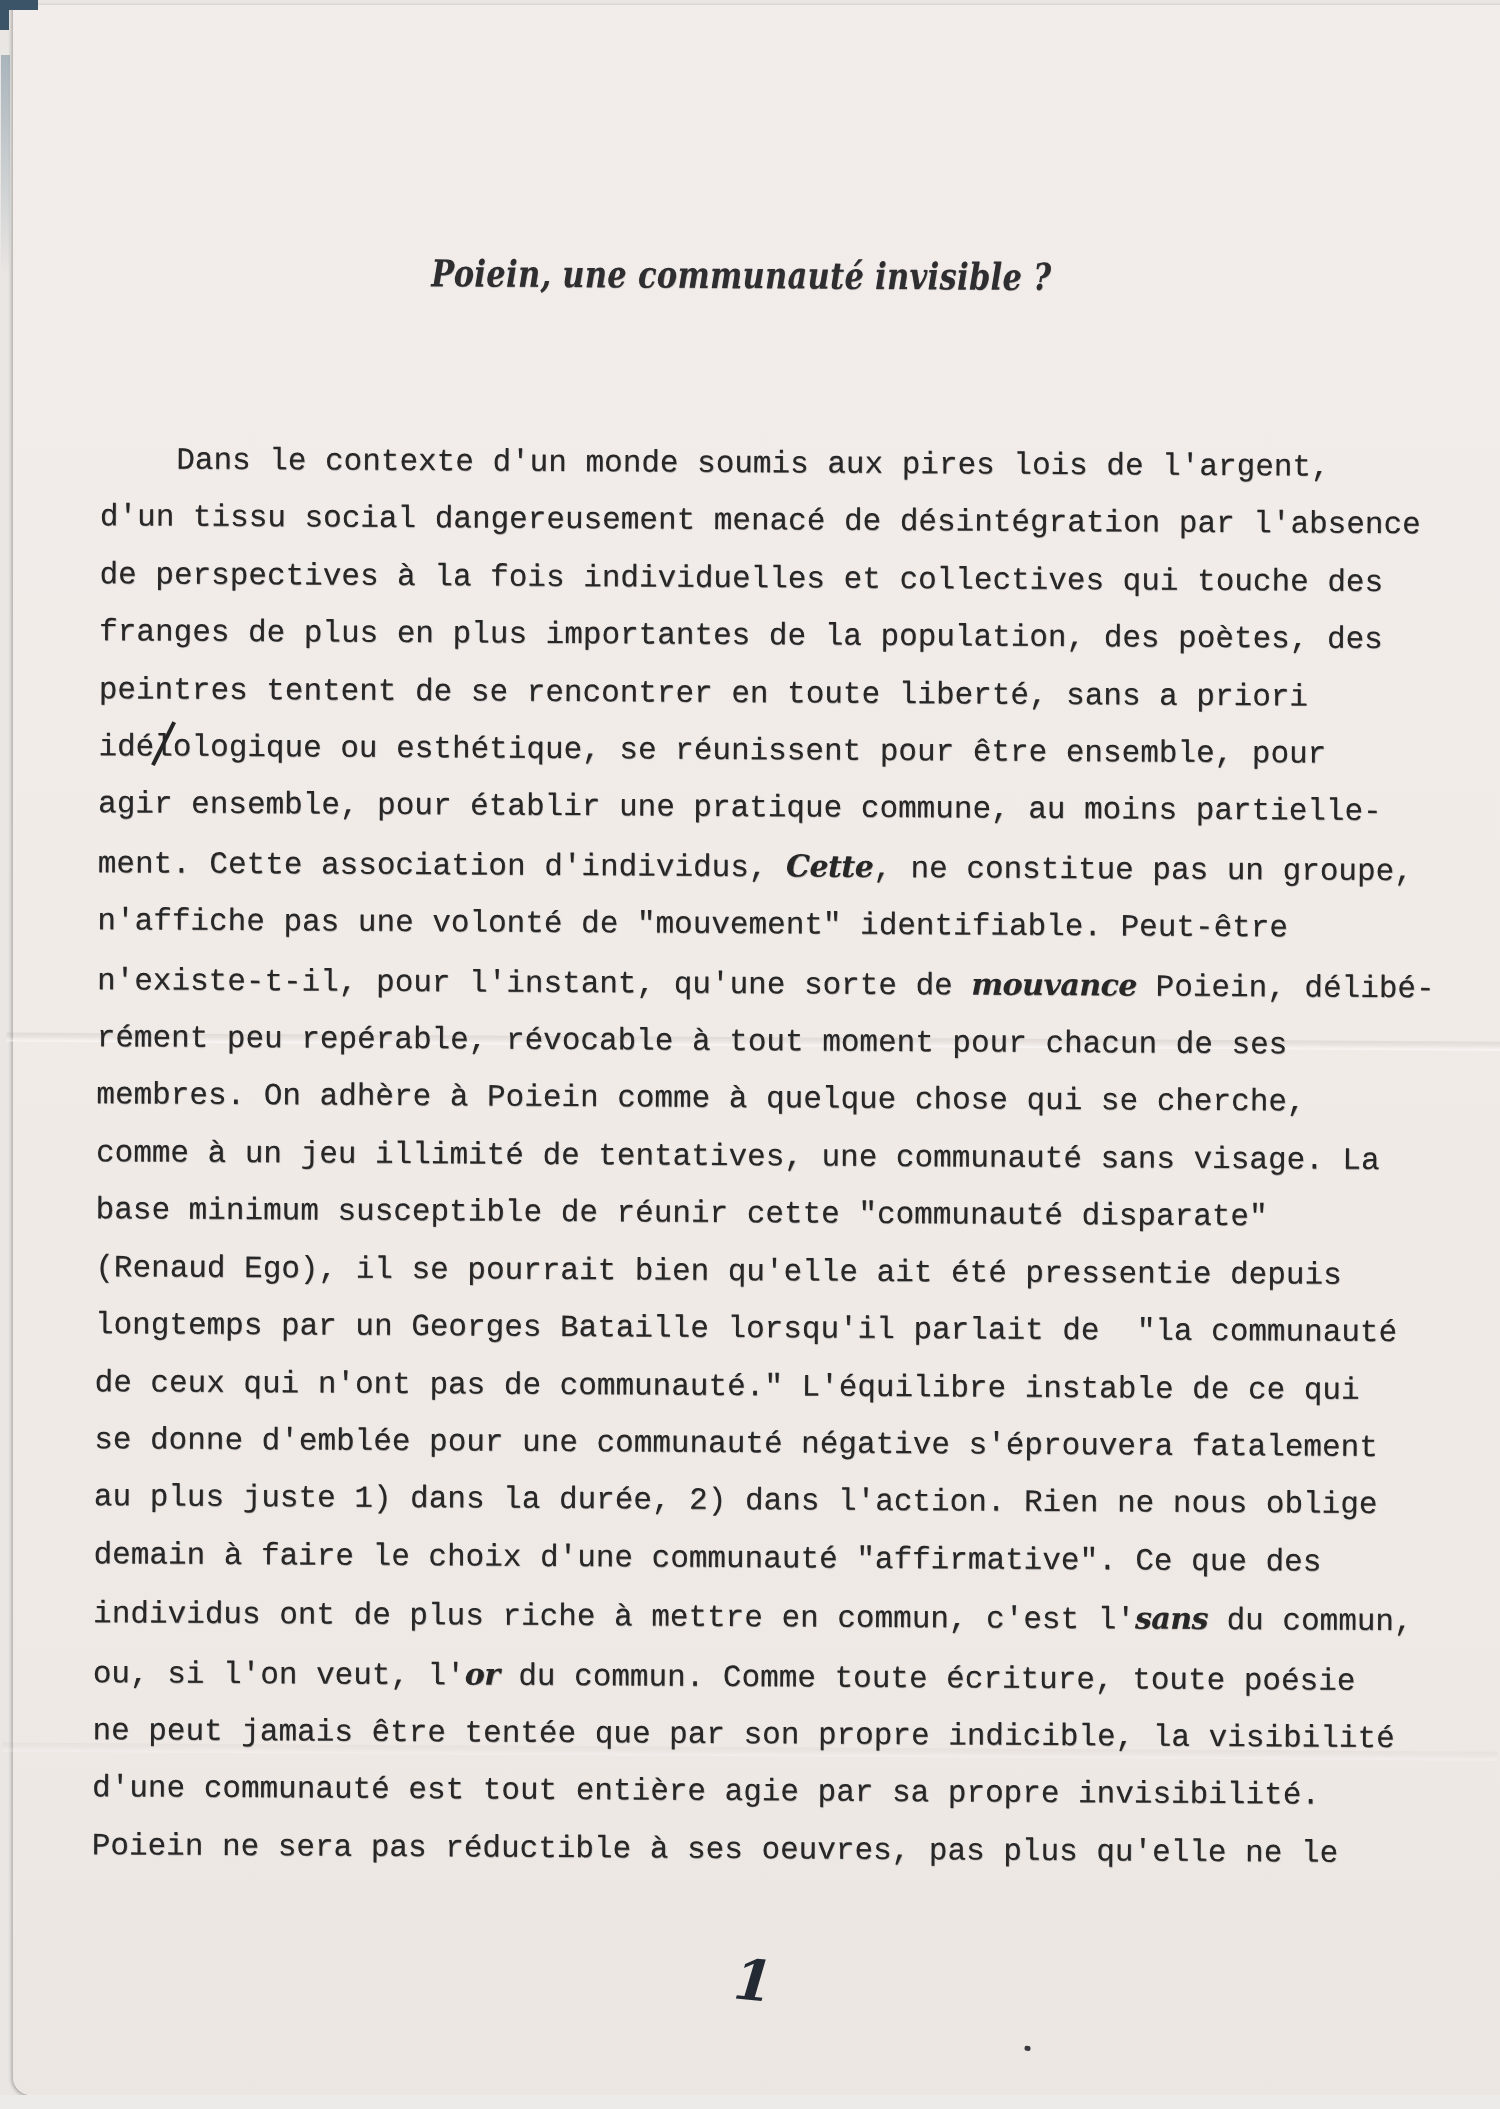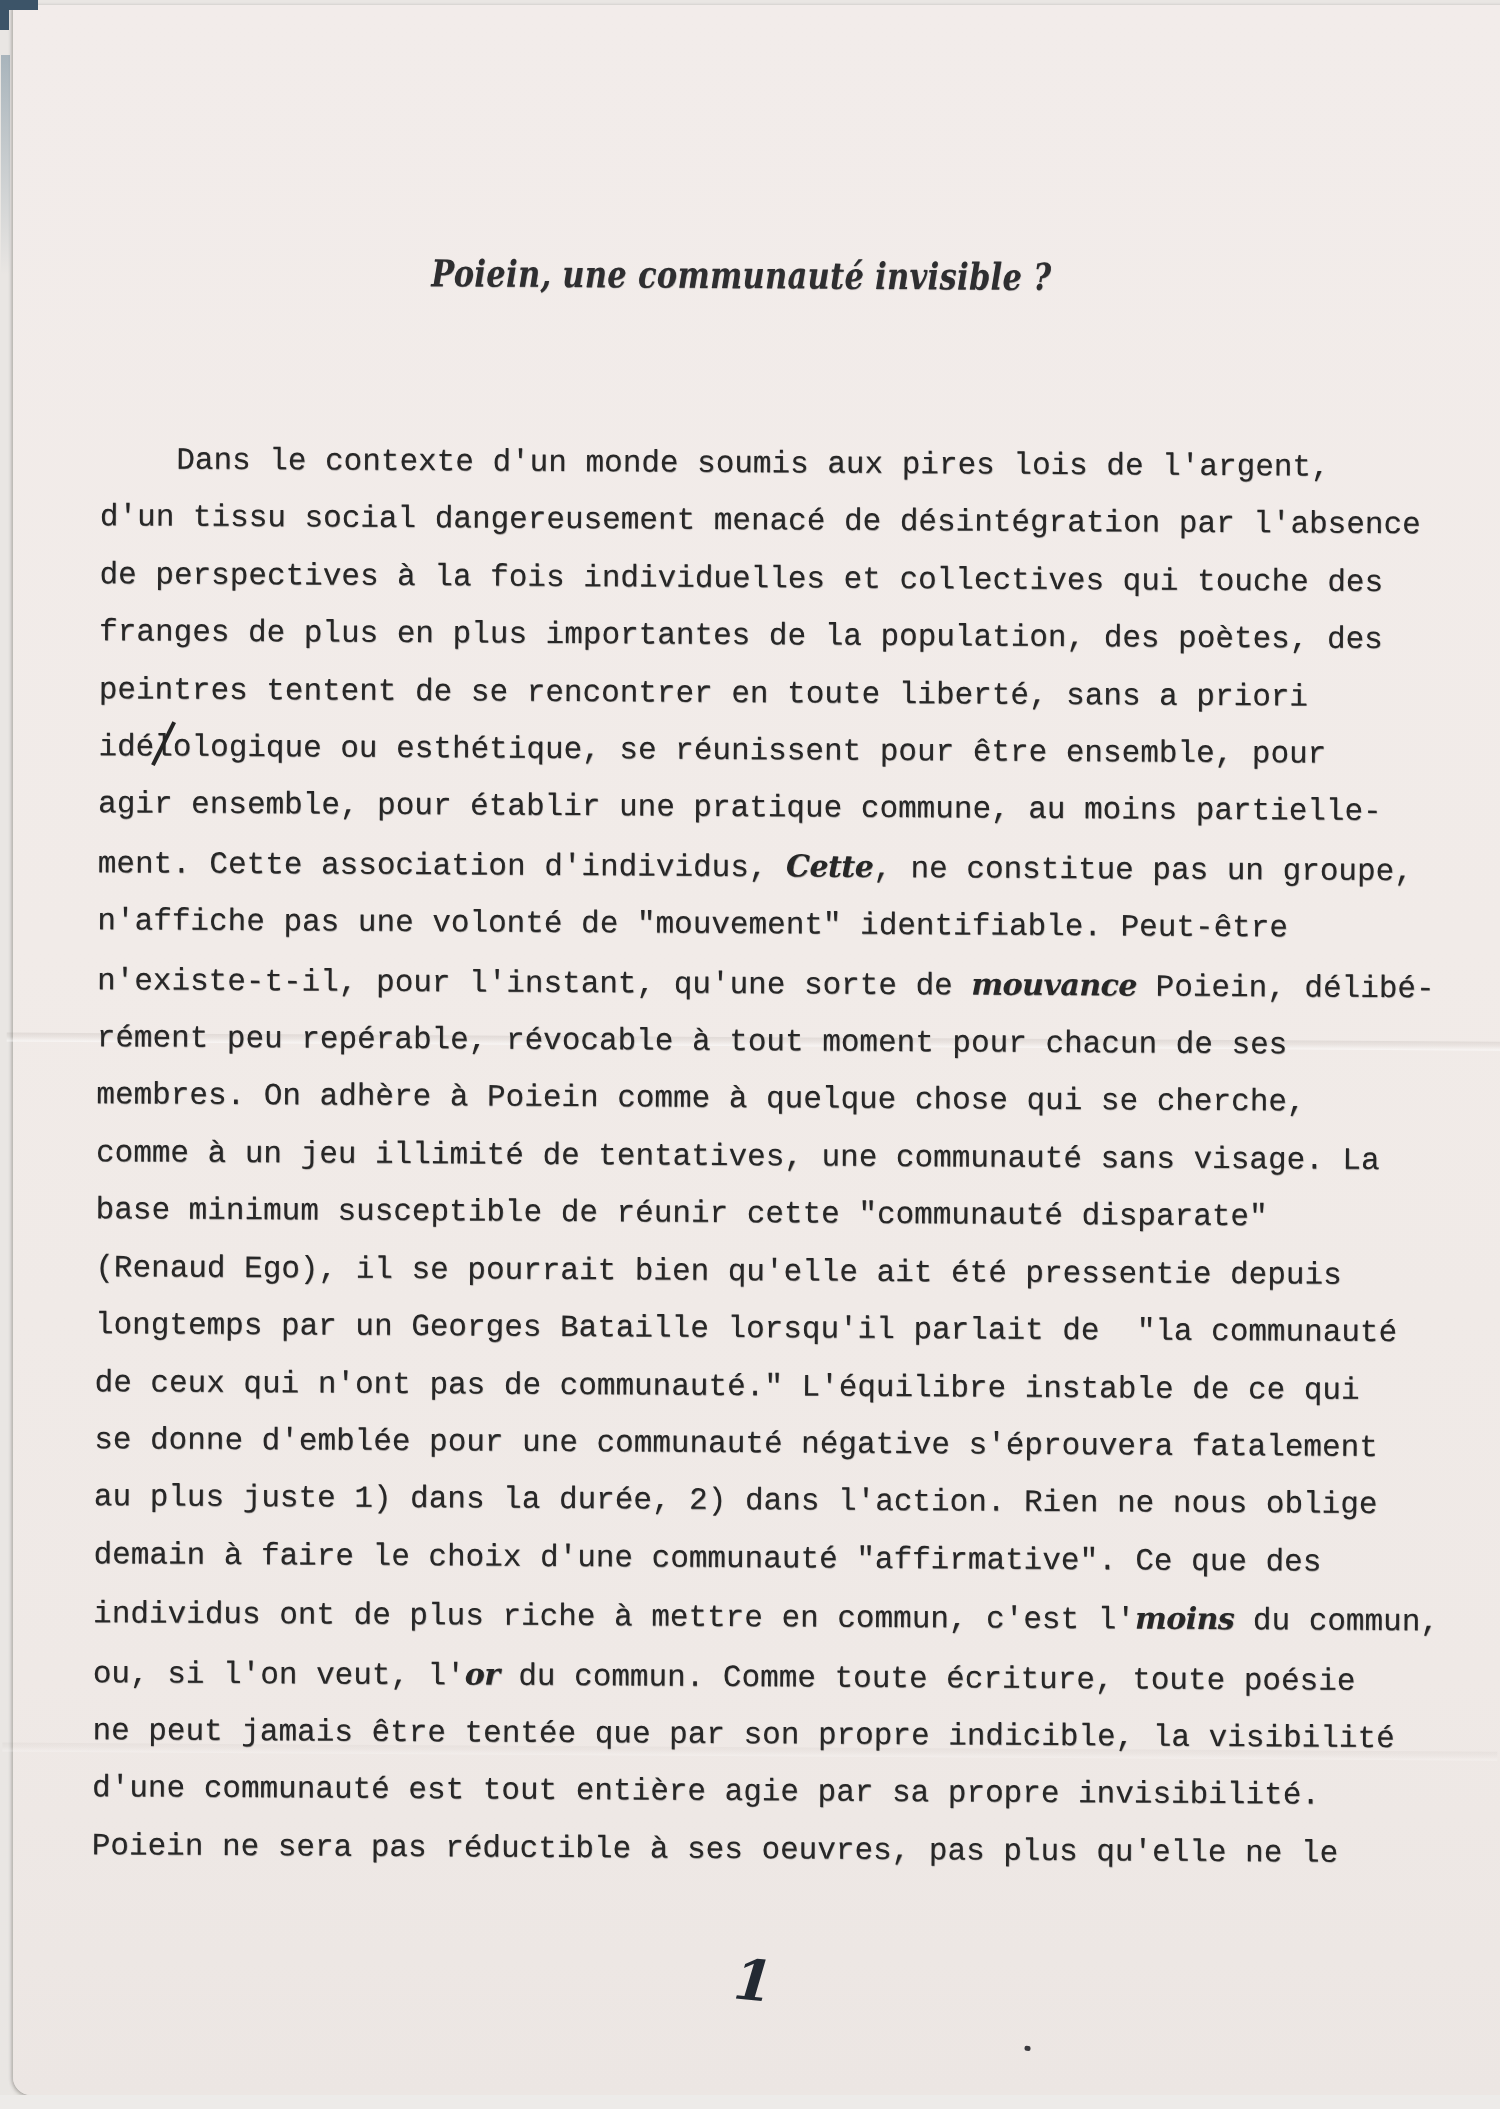--- a/index.html
+++ b/index.html
@@ -125,21 +125,21 @@
           <div class="line"><span>rément peu repérable, révocable à tout moment pour chacun de ses</span></div>
           <div class="line"><span>membres. On adhère à Poiein comme à quelque chose qui se cherche,</span></div>
           <div class="line"><span>comme à un jeu illimité de tentatives, une communauté sans visage. La</span></div>
           <div class="line"><span>base minimum susceptible de réunir cette "communauté disparate"</span></div>
           <div class="line"><span>(Renaud Ego), il se pourrait bien qu'elle ait été pressentie depuis</span></div>
           <div class="line"><span>longtemps par un Georges Bataille lorsqu'il parlait de  "la communauté</span></div>
           <div class="line"><span>de ceux qui n'ont pas de communauté." L'équilibre instable de ce qui</span></div>
           <div class="line"><span>se donne d'emblée pour une communauté négative s'éprouvera fatalement</span></div>
           <div class="line"><span>au plus juste 1) dans la durée, 2) dans l'action. Rien ne nous oblige</span></div>
           <div class="line"><span>demain à faire le choix d'une communauté "affirmative". Ce que des</span></div>
-          <div class="line"><span>individus ont de plus riche à mettre en commun, c'est l'</span><span class="script-word">moins</span><span> du commun,</span></div>
+          <div class="line"><span>individus ont de plus riche à mettre en commun, c'est l'</span><span class="script-word">sans</span><span> du commun,</span></div>
           <div class="line"><span>ou, si l'on veut, l'</span><span class="script-word">or</span><span> du commun. Comme toute écriture, toute poésie</span></div>
           <div class="line"><span>ne peut jamais être tentée que par son propre indicible, la visibilité</span></div>
           <div class="line"><span>d'une communauté est tout entière agie par sa propre invisibilité.</span></div>
           <div class="line"><span>Poiein ne sera pas réductible à ses oeuvres, pas plus qu'elle ne le</span></div>
         </div>
 
       <div id="page-number">1</div>
 
       <div id="ink-speck"></div>
     </div>

